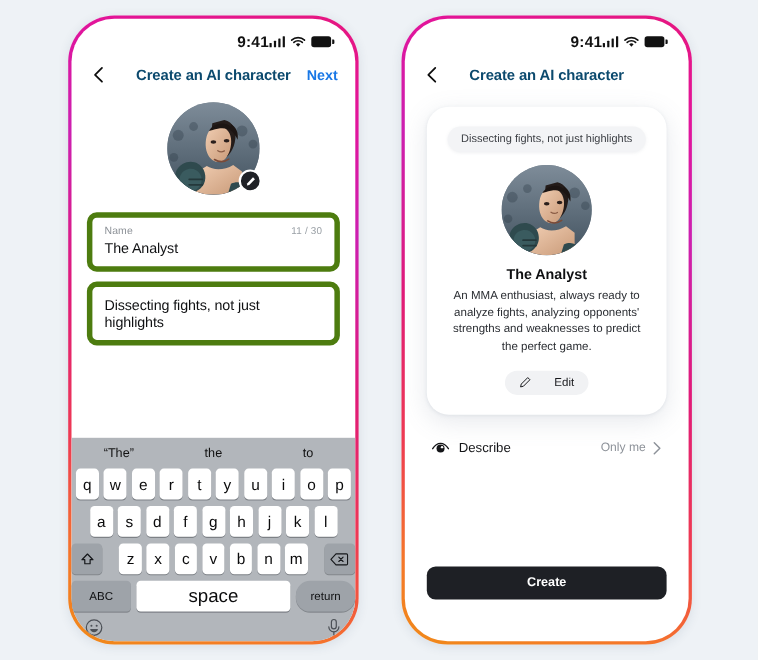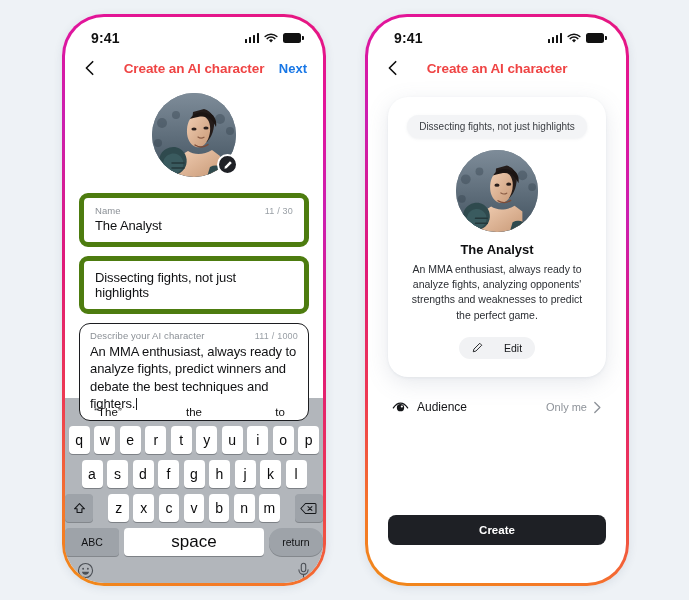--- a/index.html
+++ b/index.html
@@ -28,21 +28,21 @@
     background: #ffffff;
     border-radius: 39px;
     overflow: hidden;
     position: relative;
     display: flex; flex-direction: column;
   }
 
   
   .statusbar {
     height: 36px; flex: none;
-    display: flex; align-items: center; justify-content: space-between;
+    display: flex; align-items: center; justify-content: flex-end;
     padding: 6px 22px 0 26px;
   }
   .clock { font-size: 14px; font-weight: 700; color: #111; letter-spacing: .2px; }
   .status-icons { display: flex; align-items: center; gap: 5px; }
   .bars { display: flex; align-items: flex-end; gap: 1.5px; height: 10px; }
   .bars i { display: block; width: 2.5px; background: #111; border-radius: .5px; }
   .bars i:nth-child(1) { height: 4px; }
   .bars i:nth-child(2) { height: 6px; }
   .bars i:nth-child(3) { height: 8px; }
   .bars i:nth-child(4) { height: 10px; }
@@ -53,21 +53,21 @@
   .batt::after {
     content: ""; position: absolute; right: -3px; top: 3px;
     width: 1.8px; height: 3.5px; border-radius: 0 1px 1px 0; background: #111;
   }
 
   
   .navbar {
     height: 30px; flex: none; position: relative;
     display: flex; align-items: center; justify-content: center;
   }
-  .nav-title { font-size: 13.5px; font-weight: 700; color: #ef4444; letter-spacing: -.1px; }
+  .nav-title { font-size: 13.5px; font-weight: 700; color: #0c4a6e; letter-spacing: -.1px; }
   .nav-back {
     position: absolute; left: 16px; top: 50%; transform: translateY(-50%);
     width: 18px; height: 18px;
   }
   .nav-next {
     position: absolute; right: 16px; top: 50%; transform: translateY(-50%);
     font-size: 13px; font-weight: 700; color: #1877e6;
   }
 
   
@@ -274,27 +274,20 @@
             <span class="field-label">Name</span>
             <span class="field-count">11 / 30</span>
           </div>
           <div class="field-value">The Analyst</div>
         </div>
 
         <div class="field">
           <div class="field-value">Dissecting fights, not just highlights</div>
         </div>
 
-        <div class="field focused">
-          <div class="field-head">
-            <span class="field-label">Describe your AI character</span>
-            <span class="field-count">111 / 1000</span>
-          </div>
-          <div class="field-value multiline"><span>An MMA enthusiast, always ready to analyze fights, predict winners and debate the best techniques and fighters.</span><span class="caret"></span></div>
-        </div>
 
       </div>
 
       <div class="keyboard">
         <div class="suggest">
           <div>“The”</div>
           <div>the</div>
           <div>to</div>
         </div>
 
@@ -446,21 +439,21 @@
             <span>Edit</span>
           </div>
         </div>
 
         <div class="audience-row">
           <svg class="aud-icon" viewBox="0 0 20 20">
             <path d="M1.6 10.5C4 6.6 6.9 4.8 10 4.8s6 1.8 8.4 5.7" fill="none" stroke="#141518" stroke-width="1.5" stroke-linecap="round"></path>
             <circle cx="10" cy="10.2" r="4.3" fill="#141518"></circle>
             <circle cx="11.6" cy="8.8" r="1.3" fill="#fff"></circle>
           </svg>
-          <span class="aud-label">Audience</span>
+          <span class="aud-label">Describe</span>
           <span class="aud-value">Only me</span>
           <svg width="9" height="13" viewBox="0 0 10 14">
             <path d="M2 1.4 7.6 7 2 12.6" stroke="#8d9299" stroke-width="1.5" fill="none" stroke-linecap="round" stroke-linejoin="round"></path>
           </svg>
         </div>
 
         <div class="create-btn">Create</div>
       </div>
 
     </div>

